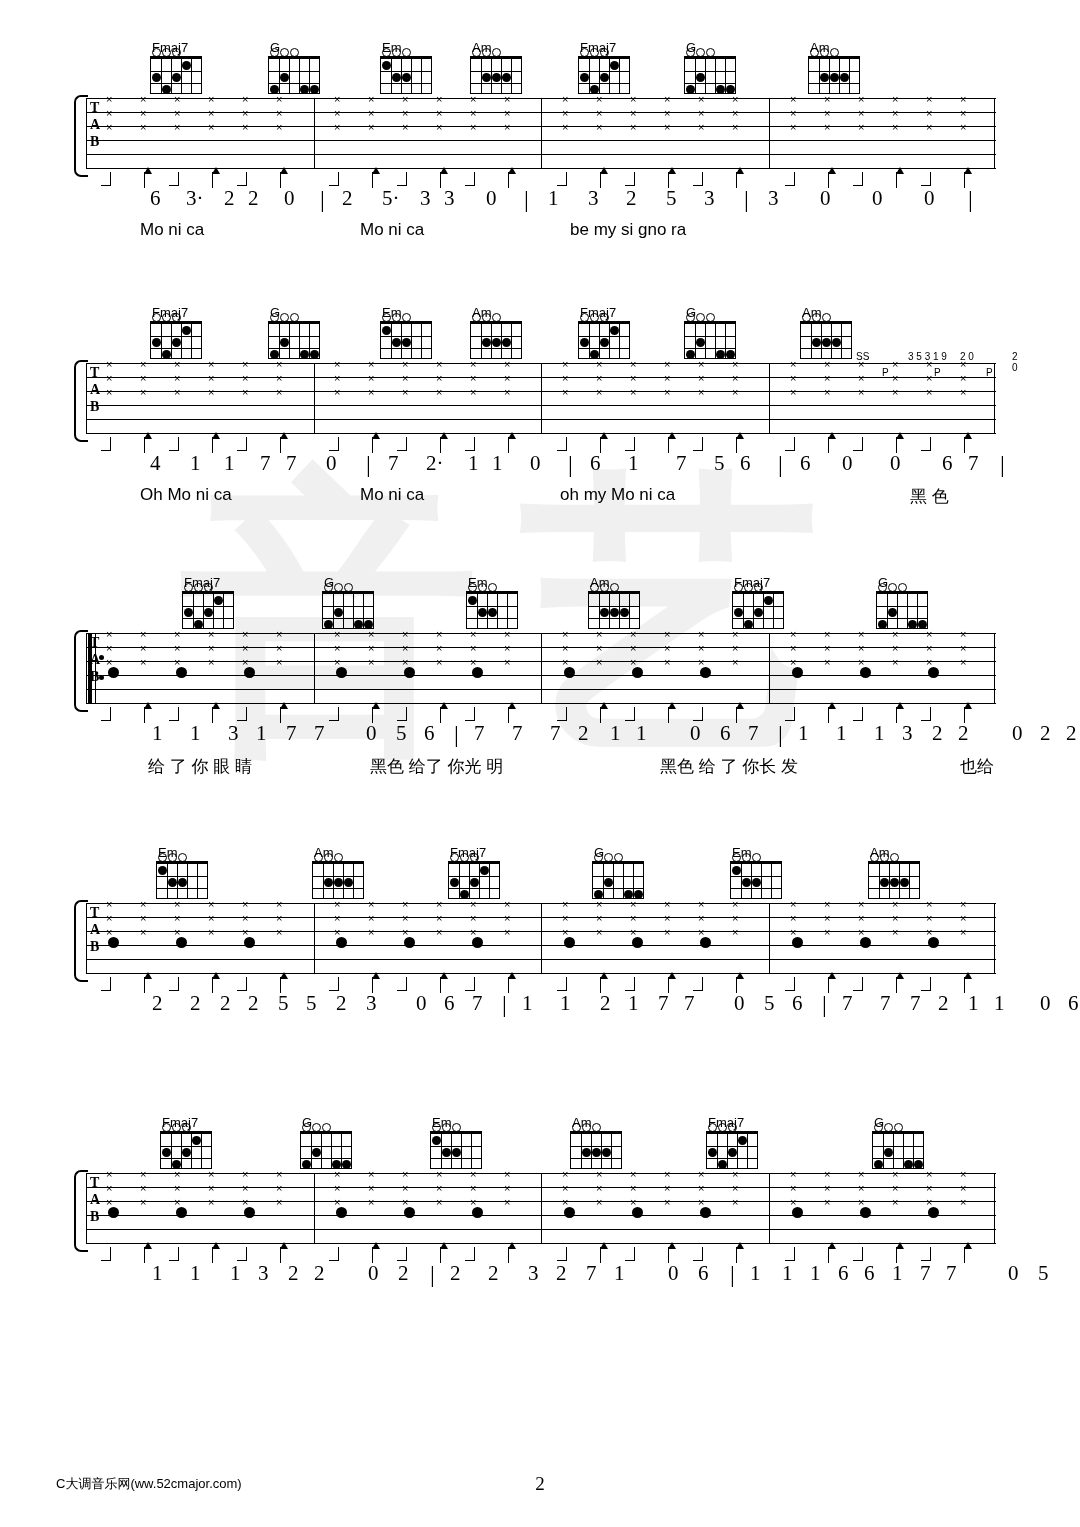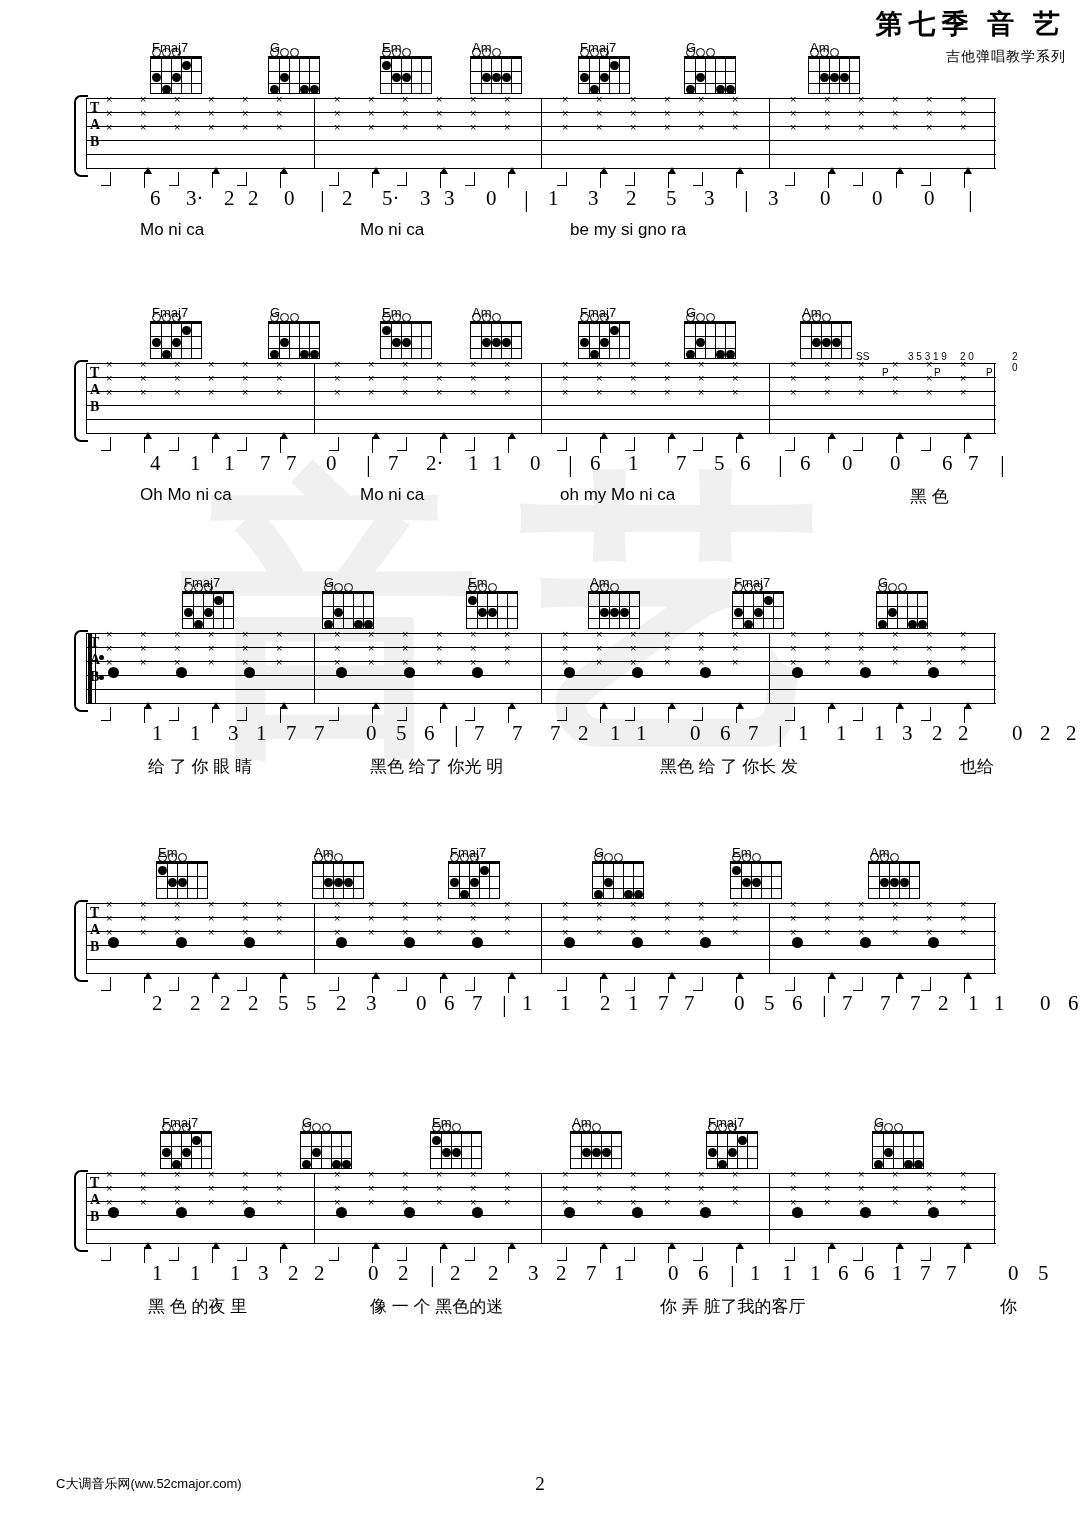--- a/index.html
+++ b/index.html
@@ -71,24 +71,20 @@
   .qrtext{font-size:17px;font-family:"Liberation Sans",sans-serif;color:#111;}
   .tech{position:absolute;font-size:10px;font-family:"Liberation Sans",sans-serif;}
 </style>
 </head>
 <body>
 
 <div class="page">
 
   <div class="watermark">音艺</div>
 
-  <div class="header">
-    <div class="title">第七季 音 艺</div>
-    <div class="sub">吉他弹唱教学系列</div>
-  </div>
 
   <div id="systems">
       <div class="system" style="top: 40px;">
         <div class="chords">
           <div class="chord" style="left: 150px;">
             <div class="cname">Fmaj7</div>
             <div class="grid">
               <div class="v" style="left: 10px;"></div>
               <div class="v" style="left: 20px;"></div>
               <div class="v" style="left: 30px;"></div>
@@ -1434,24 +1430,18 @@
           <span class="n" style="left: 662px;">1</span>
           <span class="n" style="left: 690px;">1</span>
           <span class="n" style="left: 718px;">6</span>
           <span class="n" style="left: 744px;">6</span>
           <span class="n" style="left: 772px;">1</span>
           <span class="n" style="left: 800px;">7</span>
           <span class="n" style="left: 826px;">7</span>
           <span class="n" style="left: 888px;">0</span>
           <span class="n" style="left: 918px;">5</span>
         </div>
-        <div class="lyr">
-          <span style="left: 28px;">黑 色 的夜 里</span>
-          <span style="left: 250px;">像 一 个 黑色的迷</span>
-          <span style="left: 540px;">你 弄 脏了我的客厅</span>
-          <span style="left: 880px;">你</span>
-        </div>
       </div>
     </div>
 
   <div class="footer-left">C大调音乐网(ww.52cmajor.com)</div>
   <div class="pagenum">2</div>
 </div>
 
 </body></html>

